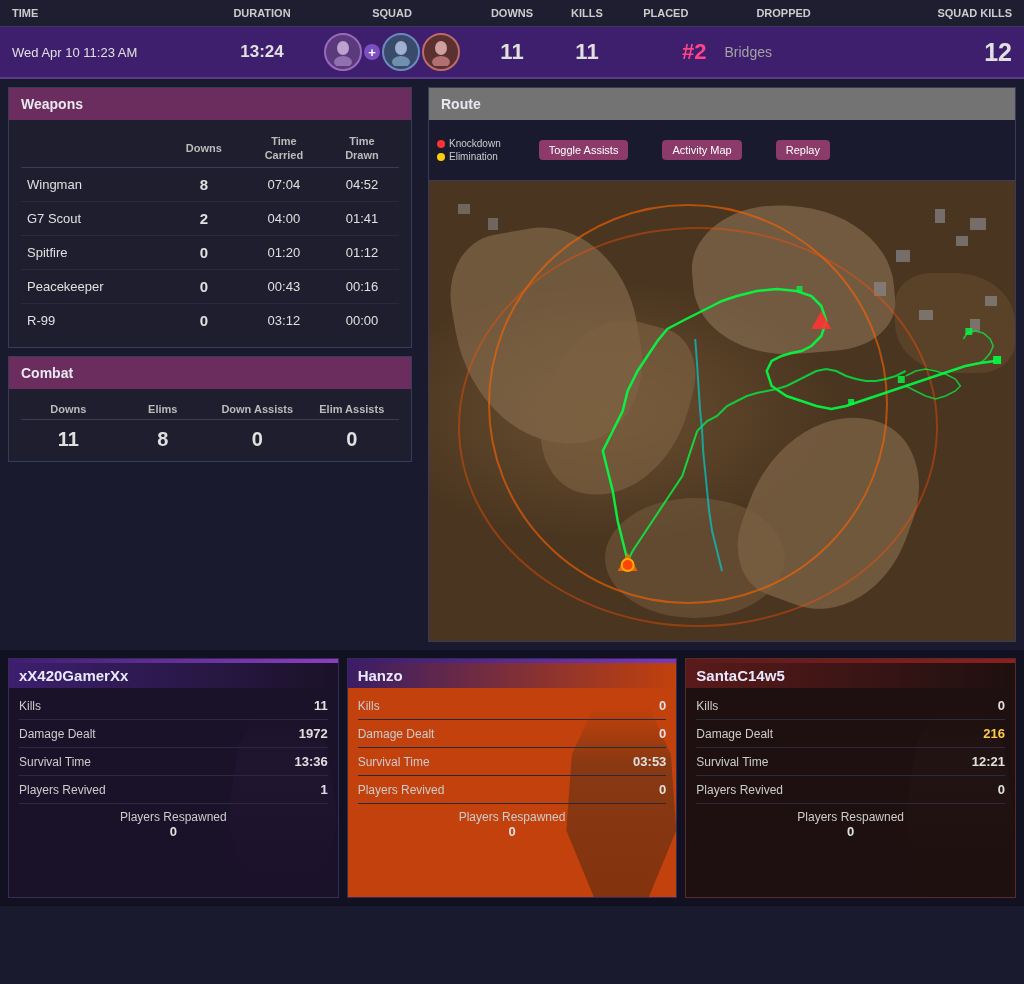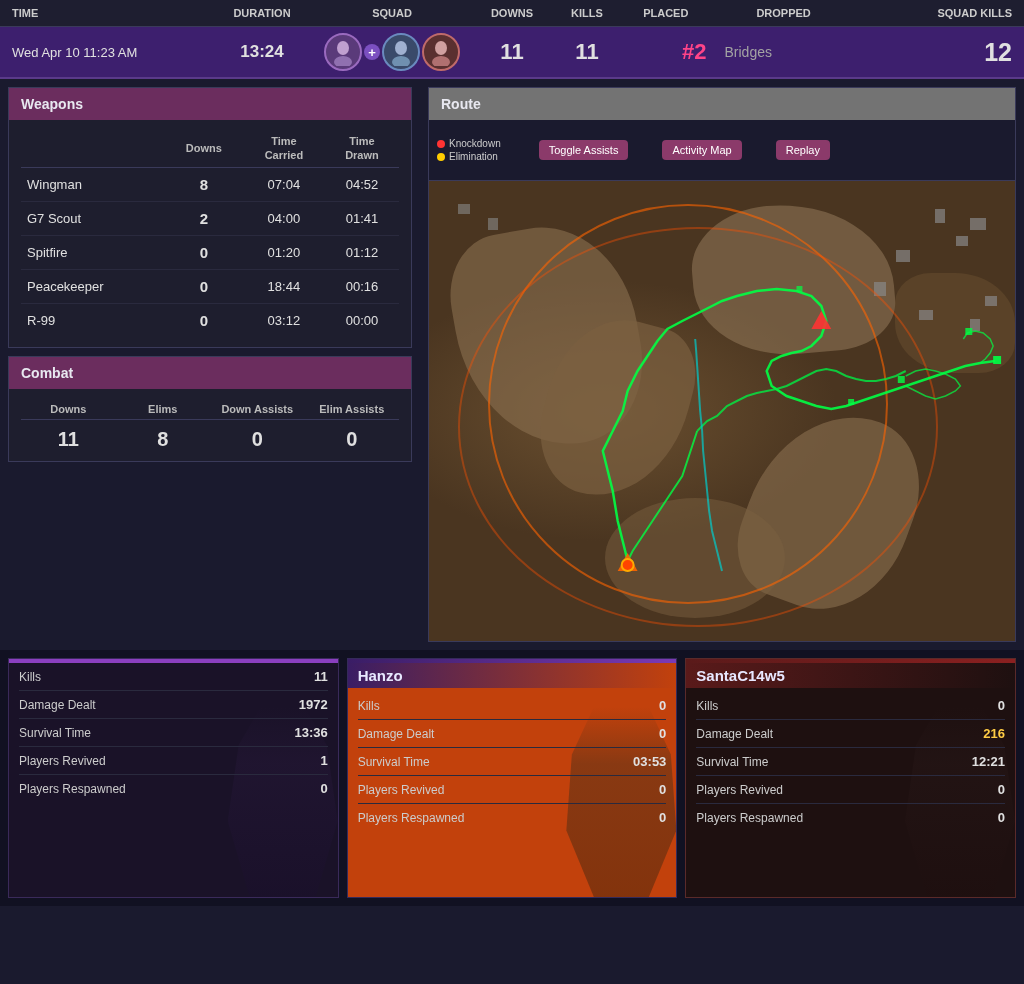--- a/index.html
+++ b/index.html
@@ -224,21 +224,21 @@
       z-index: 2;
       padding: 4px 10px;
     }
     .player-stat-row {
       display: flex;
       justify-content: space-between;
       align-items: center;
       padding: 6px 0;
       border-bottom: 1px solid #2a2a3e;
     }
-    .player-stat-row:last-child { border-bottom: none; }
+    .player-stat-row:last-child { border-bottom: none; flex-direction: column; }
     .player-stat-label { color: #ccc; font-size: 12px; }
     .player-stat-val { font-weight: 700; font-size: 13px; }
     .val-gold { color: #ffcc44; }
 
     
     .char-silhouette-1 {
       position: absolute;
       right: 0;
       bottom: 0;
       width: 110px;
@@ -407,21 +407,21 @@
     </tr>
               <tr>
       <td>Spitfire</td>
       <td class="weapon-downs">0</td>
       <td>01:20</td>
       <td>01:12</td>
     </tr>
               <tr>
       <td>Peacekeeper</td>
       <td class="weapon-downs">0</td>
-      <td>18:44</td>
+      <td>00:43</td>
       <td>00:16</td>
     </tr>
               <tr>
       <td>R-99</td>
       <td class="weapon-downs">0</td>
       <td>03:12</td>
       <td>00:00</td>
     </tr>
             </tbody>
         </table>
@@ -535,20 +535,23 @@
         </div>
       </div>
     </div>
   </div>
 </div>
 
 <div class="player-cards">
 
   <div class="player-card" style="background:#1a1228;border:1px solid #3a2a5a;">
     <div class="player-card-accent accent-purple"></div>
+    <div class="player-card-header" style="background:linear-gradient(90deg,#3d1f6e,transparent);">
+      <span>xX420GamerXx</span>
+    </div>
     <div class="char-silhouette-1"></div>
     <div class="player-card-body">
       <div class="player-stat-row">
         <span class="player-stat-label">Kills</span>
         <span class="player-stat-val">11</span>
       </div>
       <div class="player-stat-row">
         <span class="player-stat-label">Damage Dealt</span>
         <span class="player-stat-val">1972</span>
       </div>

